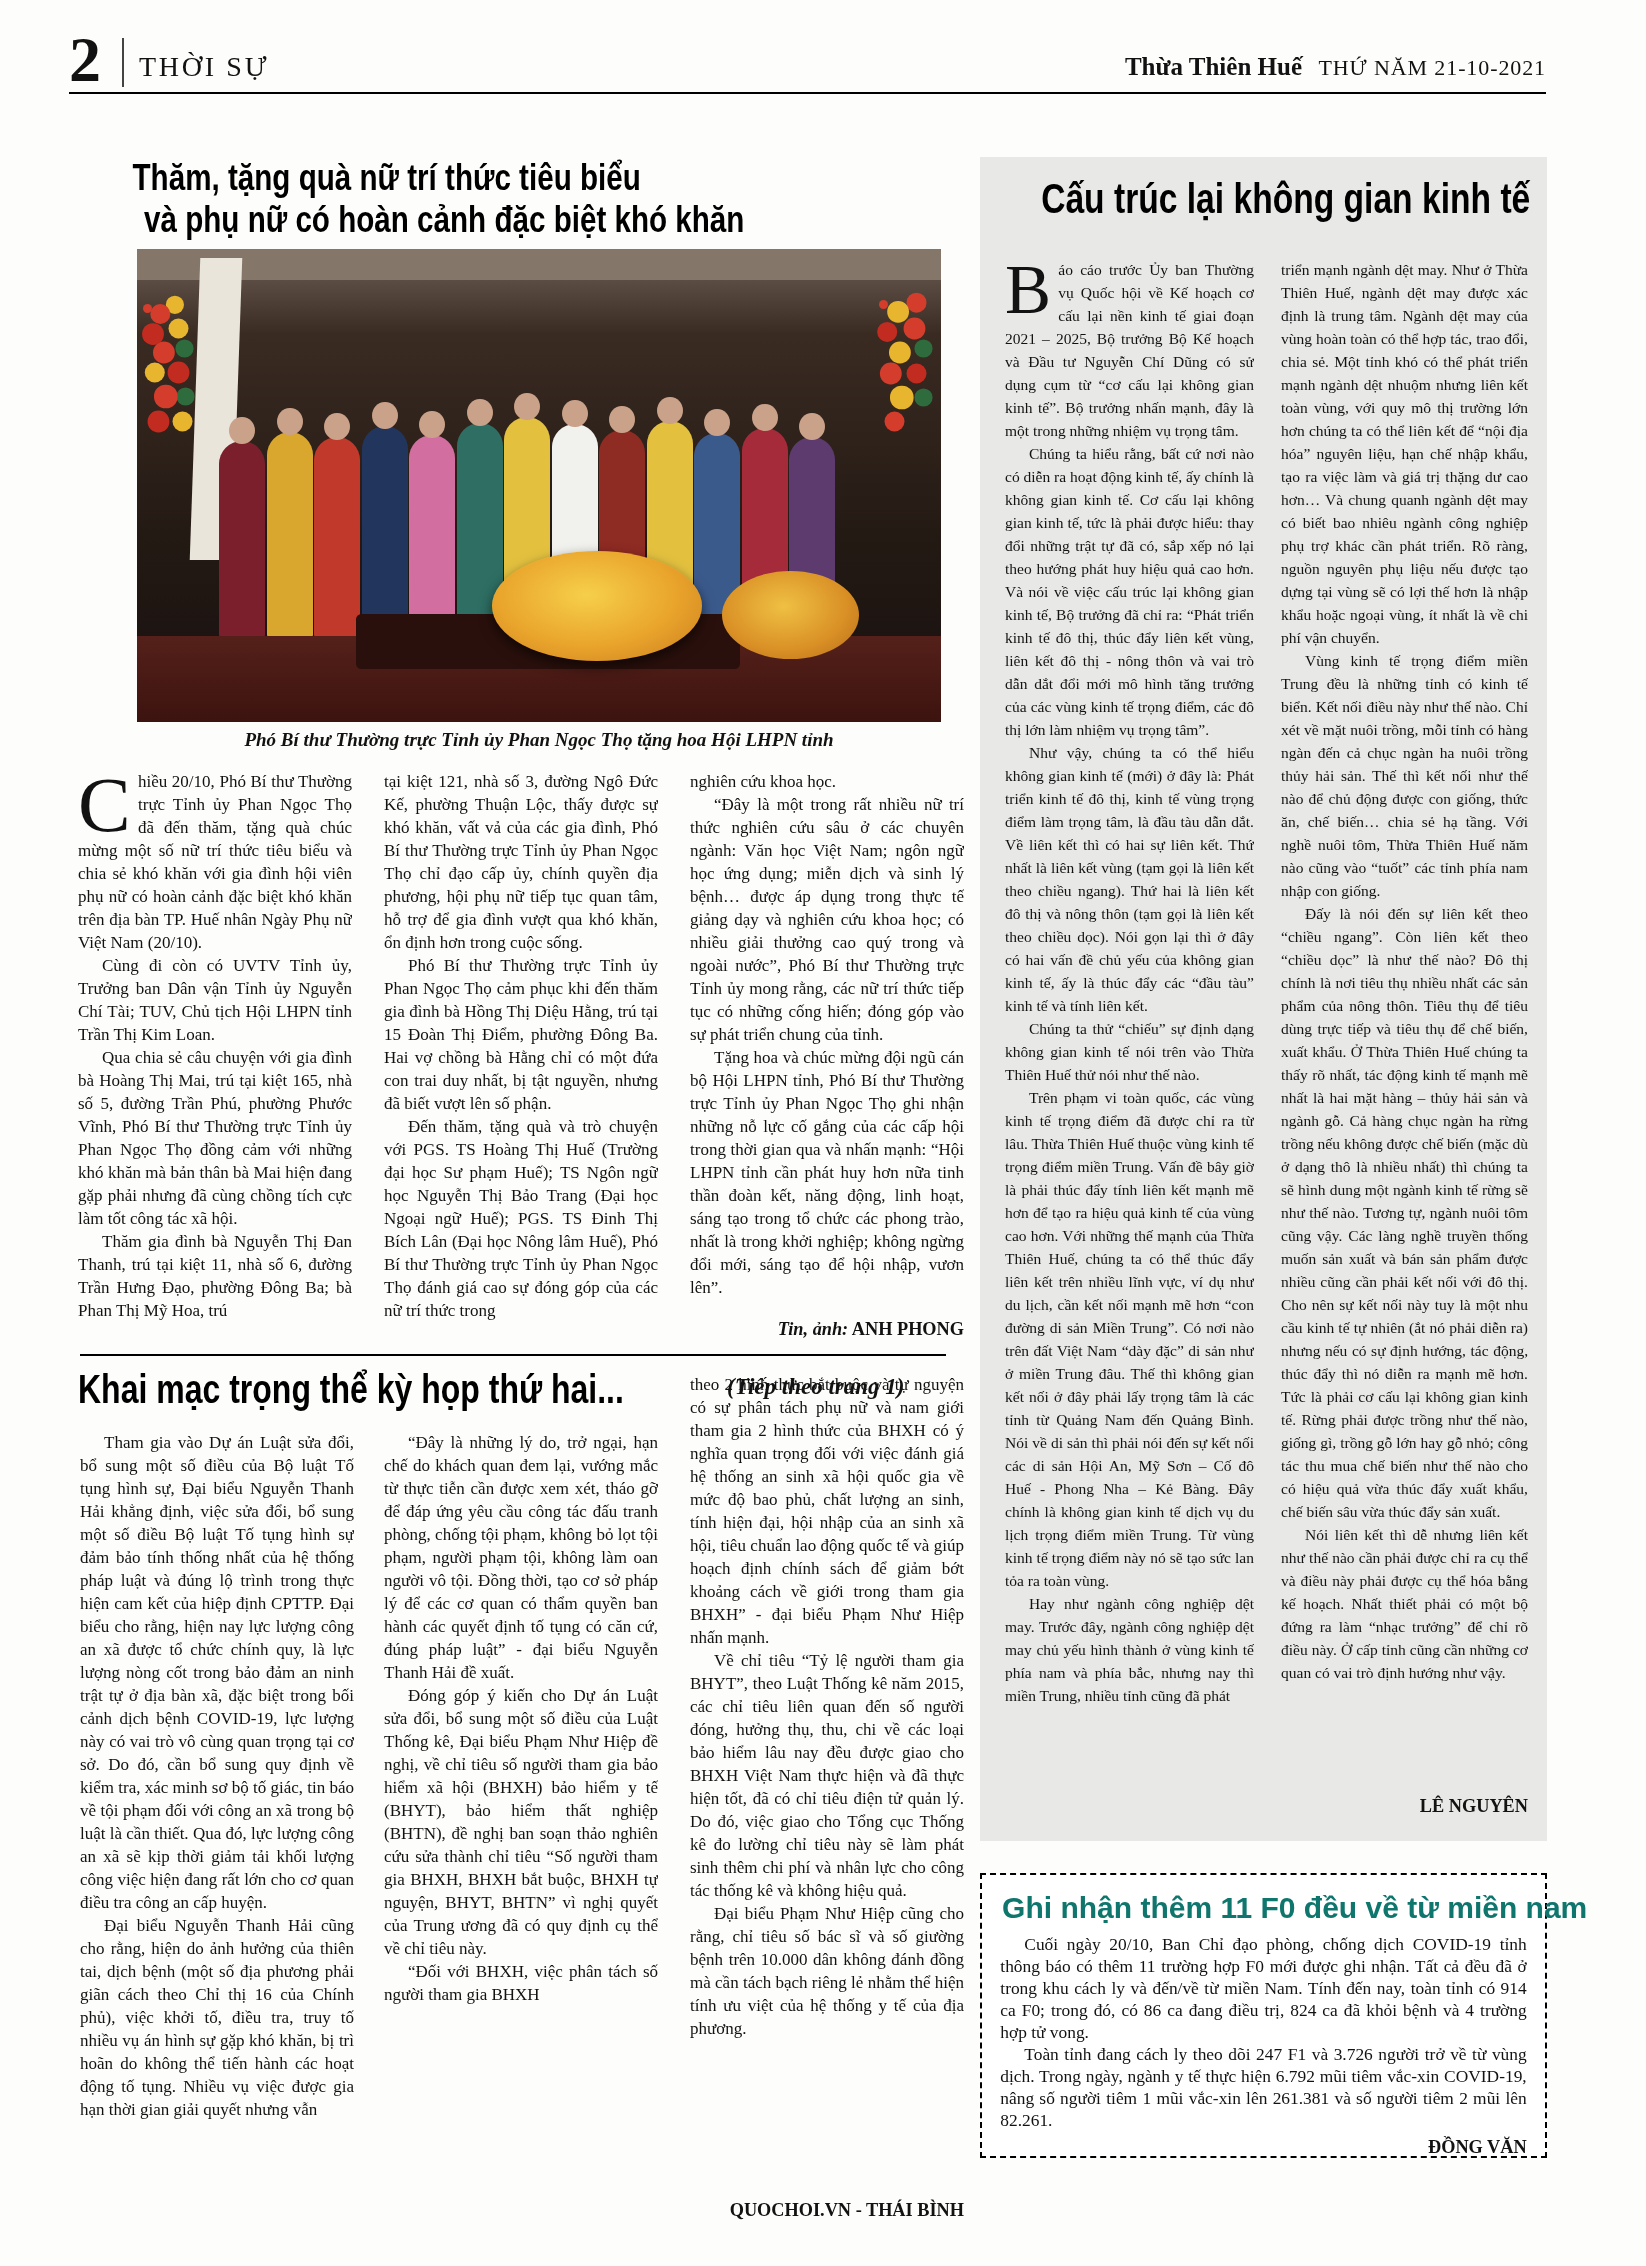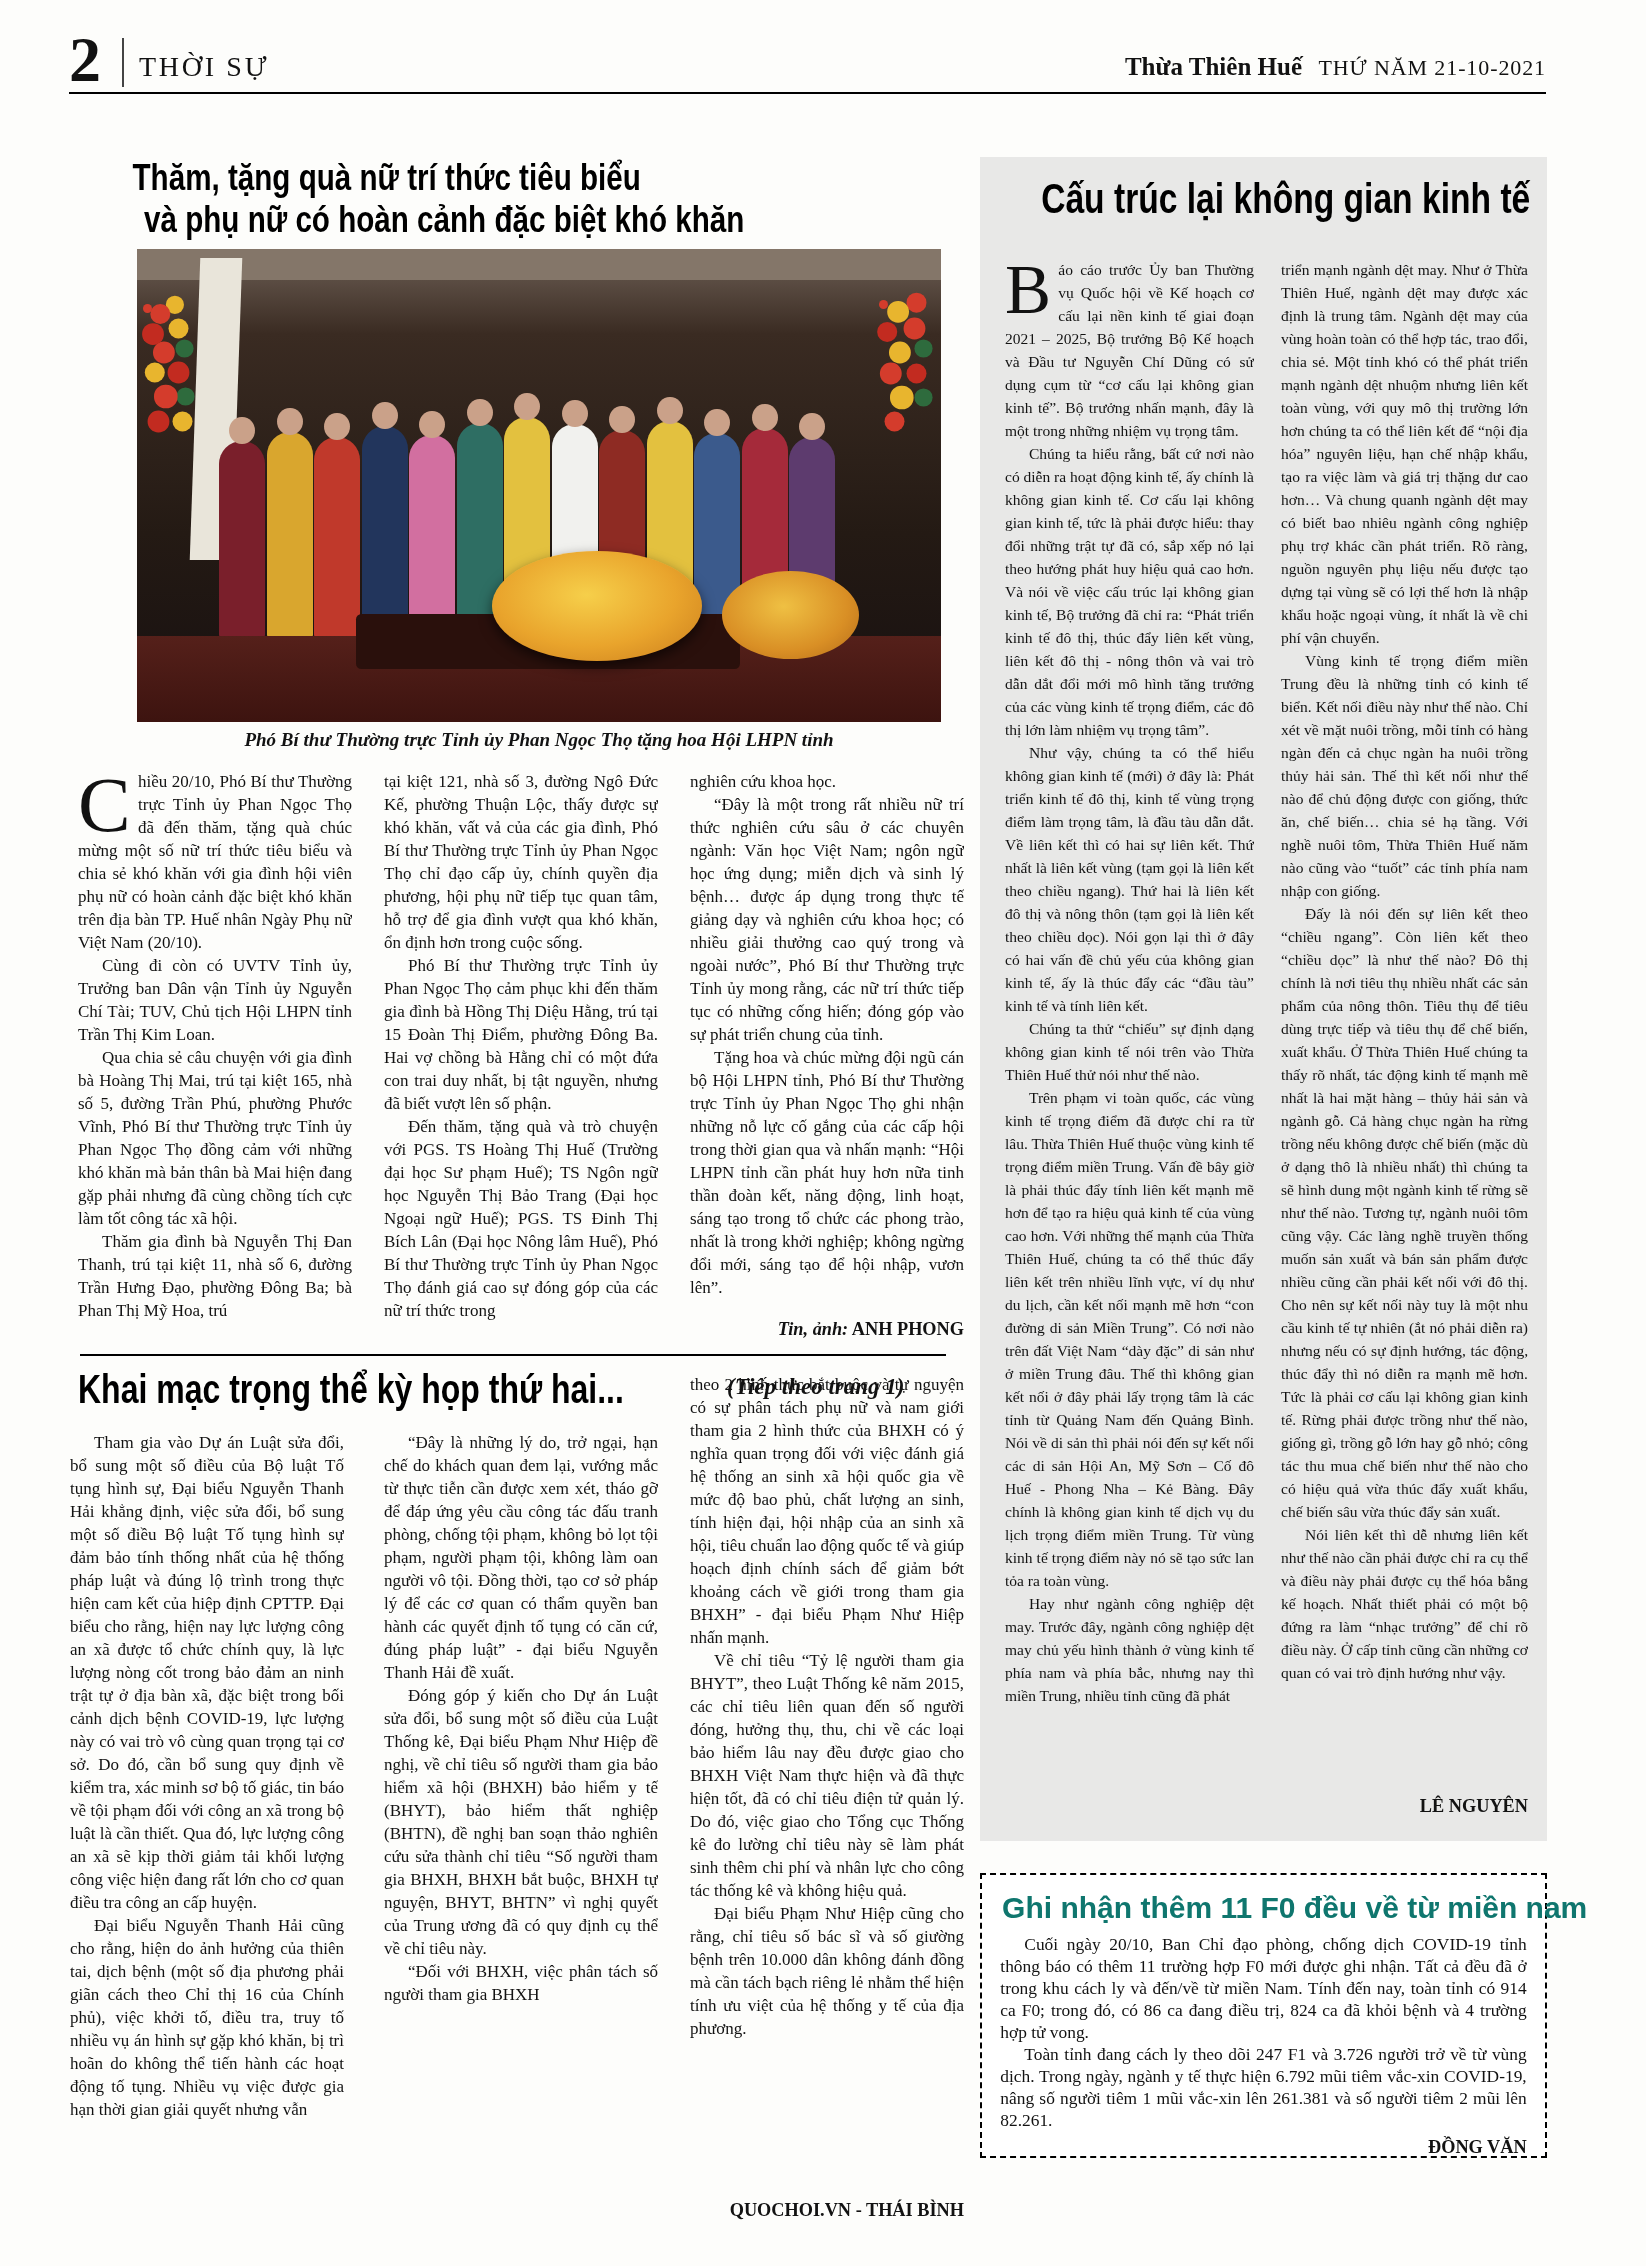--- a/index.html
+++ b/index.html
@@ -159,21 +159,21 @@
     <span class="lbl">Tin, ảnh:</span> <span>ANH PHONG</span>
   </div>
 
   <div class="abs hrule" style="left:80px; top:1354px; width:866px; height:1.8px;"></div>
 
   <div class="abs" style="left:78px; top:1367px; white-space:nowrap;">
     <span class="headline squeeze-left" style="font-size:40px;">Khai mạc trọng thể kỳ họp thứ hai...</span>
     <span class="continued" style="margin-left:-37px; vertical-align:9.1px;">(Tiếp theo trang 1)</span>
   </div>
 
-  <div class="col" style="left:70px; top:1431px; width:274px; height:810px;">
+  <div class="col" style="left:80px; top:1431px; width:274px; height:810px;">
       <p>Tham gia vào Dự án Luật sửa đổi, bổ sung một số điều của Bộ luật Tố tụng hình sự, Đại biểu Nguyễn Thanh Hải khẳng định, việc sửa đổi, bổ sung một số điều Bộ luật Tố tụng hình sự đảm bảo tính thống nhất của hệ thống pháp luật và đúng lộ trình trong thực hiện cam kết của hiệp định CPTTP. Đại biểu cho rằng, hiện nay lực lượng công an xã được tổ chức chính quy, là lực lượng nòng cốt trong bảo đảm an ninh trật tự ở địa bàn xã, đặc biệt trong bối cảnh dịch bệnh COVID-19, lực lượng này có vai trò vô cùng quan trọng tại cơ sở. Do đó, cần bổ sung quy định về kiểm tra, xác minh sơ bộ tố giác, tin báo về tội phạm đối với công an xã trong bộ luật là cần thiết. Qua đó, lực lượng công an xã sẽ kịp thời giảm tải khối lượng công việc hiện đang rất lớn cho cơ quan điều tra công an cấp huyện.</p>
       <p>Đại biểu Nguyễn Thanh Hải cũng cho rằng, hiện do ảnh hưởng của thiên tai, dịch bệnh (một số địa phương phải giãn cách theo Chỉ thị 16 của Chính phủ), việc khởi tố, điều tra, truy tố nhiều vụ án hình sự gặp khó khăn, bị trì hoãn do không thể tiến hành các hoạt động tố tụng. Nhiều vụ việc được gia hạn thời gian giải quyết nhưng vẫn</p>
     </div>
   <div class="col" style="left:384px; top:1431px; width:274px; height:810px;">
       <p>“Đây là những lý do, trở ngại, hạn chế do khách quan đem lại, vướng mắc từ thực tiễn cần được xem xét, tháo gỡ để đáp ứng yêu cầu công tác đấu tranh phòng, chống tội phạm, không bỏ lọt tội phạm, người phạm tội, không làm oan người vô tội. Đồng thời, tạo cơ sở pháp lý để các cơ quan có thẩm quyền ban hành các quyết định tố tụng có căn cứ, đúng pháp luật” - đại biểu Nguyễn Thanh Hải đề xuất.</p>
       <p>Đóng góp ý kiến cho Dự án Luật sửa đổi, bổ sung một số điều của Luật Thống kê, Đại biểu Phạm Như Hiệp đề nghị, về chỉ tiêu số người tham gia bảo hiểm xã hội (BHXH) bảo hiểm y tế (BHYT), bảo hiểm thất nghiệp (BHTN), đề nghị ban soạn thảo nghiên cứu sửa thành chỉ tiêu “Số người tham gia BHXH, BHXH bắt buộc, BHXH tự nguyện, BHYT, BHTN” vì nghị quyết của Trung ương đã có quy định cụ thể về chỉ tiêu này.</p>
       <p>“Đối với BHXH, việc phân tách số người tham gia BHXH</p>
     </div>
   <div class="col" style="left:690px; top:1373px; width:274px; height:764px;">
       <p class="flush">theo 2 hình thức bắt buộc và tự nguyện có sự phân tách phụ nữ và nam giới tham gia 2 hình thức của BHXH có ý nghĩa quan trọng đối với việc đánh giá hệ thống an sinh xã hội quốc gia về mức độ bao phủ, chất lượng an sinh, tính hiện đại, hội nhập của an sinh xã hội, tiêu chuẩn lao động quốc tế và giúp hoạch định chính sách để giảm bớt khoảng cách về giới trong tham gia BHXH” - đại biểu Phạm Như Hiệp nhấn mạnh.</p>

